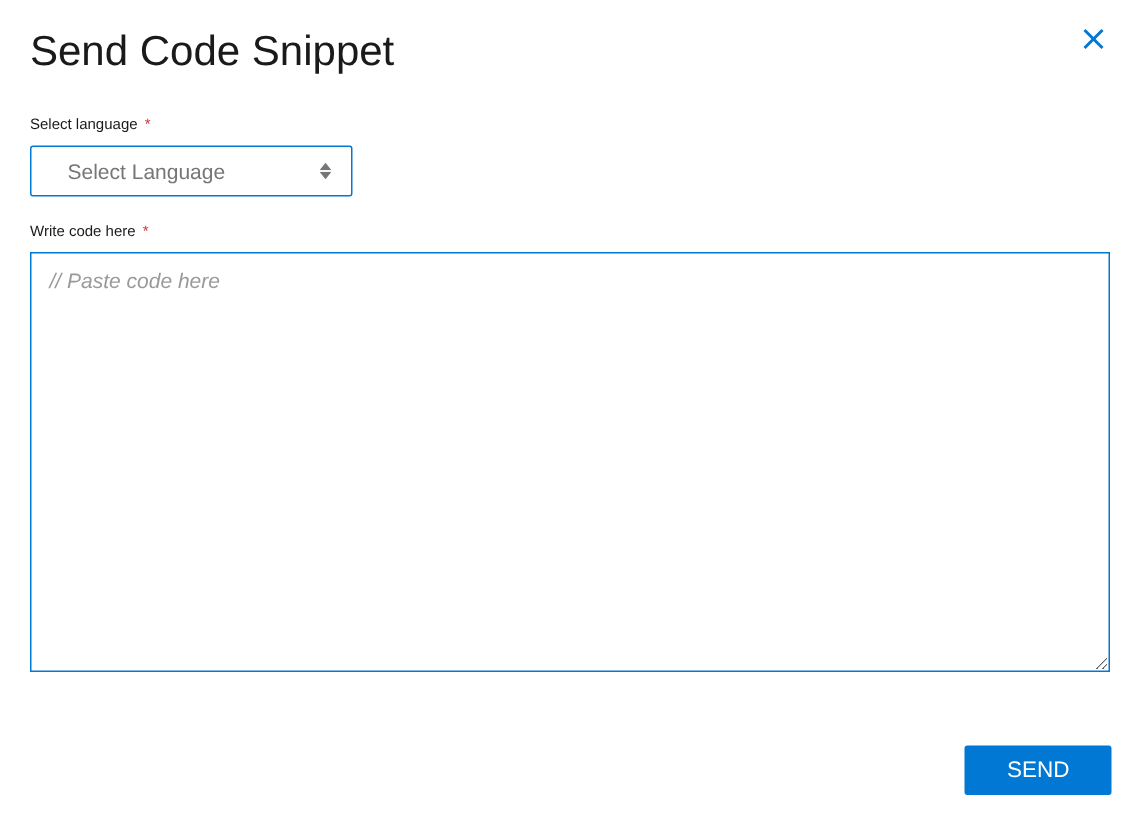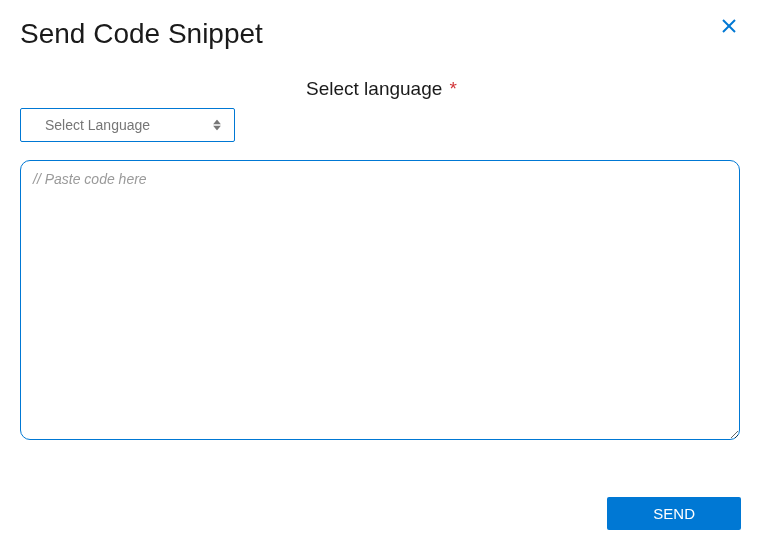--- a/index.html
+++ b/index.html
@@ -41,25 +41,24 @@
     .close-btn svg {
       width: 14px;
       height: 14px;
       stroke: #0078d4;
       stroke-width: 2;
     }
     .form-group {
       margin-bottom: 18px;
     }
     .label {
-      font-size: 19px;
+      font-size: 10px;
       color: #1a1a1a;
       margin-bottom: 8px;
       display: block;
-      text-align: center;
     }
     .required {
       color: #d13438;
       margin-left: 2px;
     }
     .select-wrap {
       position: relative;
       width: 215px;
     }
     .select-box {
@@ -90,21 +89,21 @@
       height: 5px;
       fill: #767676;
     }
     .textarea-wrap {
       width: 720px;
     }
     .code-textarea {
       width: 100%;
       height: 280px;
       border: 1px solid #0078d4;
-      border-radius: 10px;
+      border-radius: 0;
       padding: 10px 12px;
       font-size: 14px;
       font-style: italic;
       font-family: "Segoe UI", sans-serif;
       color: #1a1a1a;
       resize: both;
       outline: none;
     }
     .code-textarea::placeholder {
       color: #9a9a9a;
@@ -113,21 +112,21 @@
     .footer {
       position: absolute;
       bottom: 20px;
       right: 22px;
     }
     .send-btn {
       background: #0078d4;
       color: #fff;
       border: none;
       border-radius: 2px;
-      padding: 8px 46px;
+      padding: 8px 28px;
       font-size: 15px;
       cursor: pointer;
       font-family: inherit;
     }
   </style>
 </head>
 <body>
 
 <div class="header">
   <h1 class="title">Send Code Snippet</h1>
@@ -155,20 +154,24 @@
           <path d="M4 0 L8 5 L0 5 Z"></path>
         </svg>
       <svg viewBox="0 0 8 5">
           <path d="M0 0 L8 0 L4 5 Z"></path>
         </svg>
     </div>
   </div>
 </div>
 
 <div class="form-group">
+  <label class="label">
+    <span>Write code here</span>
+    <span class="required">*</span>
+  </label>
   <div class="textarea-wrap">
     <textarea class="code-textarea" placeholder="// Paste code here" style=""></textarea>
   </div>
 </div>
 
 <div class="footer">
   <button class="send-btn">SEND</button>
 </div>
 
 </body></html>

